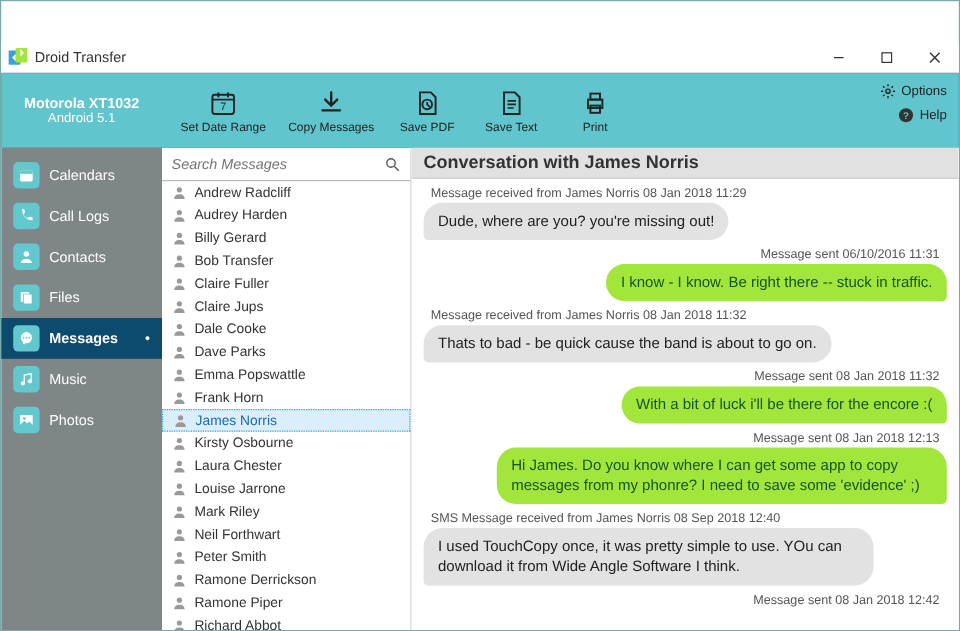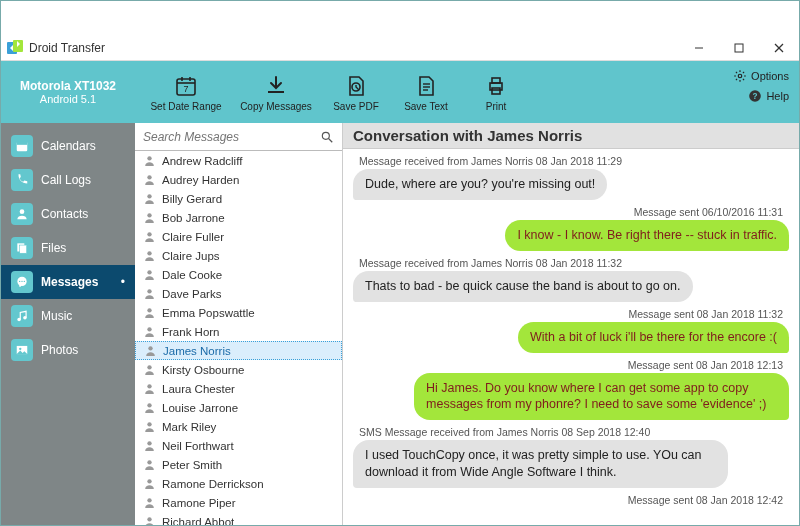--- a/index.html
+++ b/index.html
@@ -41,21 +41,21 @@
   
   .convo-col { flex:1; background:#fff; display:flex; flex-direction:column; overflow:hidden;}
   .convo-header { background:#e1e1e1; padding:4px 10px; font-size:15px; font-weight:700; color:#333; border-bottom:1px solid #ccc;}
   .convo-body { flex:1; overflow-y:auto; padding:4px 10px 10px 10px; display:flex; flex-direction:column; gap:4px;}
   .msg-wrap { display:flex; flex-direction:column; }
   .msg-wrap.recv { align-items:flex-start; }
   .msg-wrap.sent { align-items:flex-end; }
   .msg-meta { font-size:10.5px; color:#555; margin:2px 6px; }
   .bubble { max-width: 86%; padding:7px 12px; border-radius:16px; font-size:12.5px; line-height:1.35; position:relative; }
   .recv .bubble { background:#e2e2e2; color:#222; border-bottom-left-radius:4px;}
-  .sent .bubble { background:#a3e63b; color:#7f1d1d; border-bottom-right-radius:4px;}
+  .sent .bubble { background:#a3e63b; color:#14532d; border-bottom-right-radius:4px;}
   
   
   .statusbar { height: 20px; background:#7f8687; color:#fff; display:flex; align-items:center; padding:0 8px; font-size:10px; gap:16px;}
   .statusbar .sb-item{ display:flex; align-items:center; gap:4px;}
   
   
   .contact-list::-webkit-scrollbar, .convo-body::-webkit-scrollbar { width:12px; }
   .contact-list::-webkit-scrollbar-track, .convo-body::-webkit-scrollbar-track { background:#f0f0f0; }
   .contact-list::-webkit-scrollbar-thumb, .convo-body::-webkit-scrollbar-thumb { background:#c0c0c0; border:2px solid #f0f0f0; border-radius:2px;}
   
@@ -285,21 +285,21 @@
           </span>
           <span>Billy Gerard</span>
         </div>
         <div class="contact">
           <span class="avatar">
             <svg width="13" height="13" viewBox="0 0 24 24">
               <circle cx="12" cy="8" r="4" fill="#999"></circle>
               <path d="M4 22c0-5 4-7 8-7s8 2 8 7" fill="#999"></path>
             </svg>
           </span>
-          <span>Bob Jarrone</span>
+          <span>Bob Transfer</span>
         </div>
         <div class="contact">
           <span class="avatar">
             <svg width="13" height="13" viewBox="0 0 24 24">
               <circle cx="12" cy="8" r="4" fill="#999"></circle>
               <path d="M4 22c0-5 4-7 8-7s8 2 8 7" fill="#999"></path>
             </svg>
           </span>
           <span>Claire Fuller</span>
         </div>

